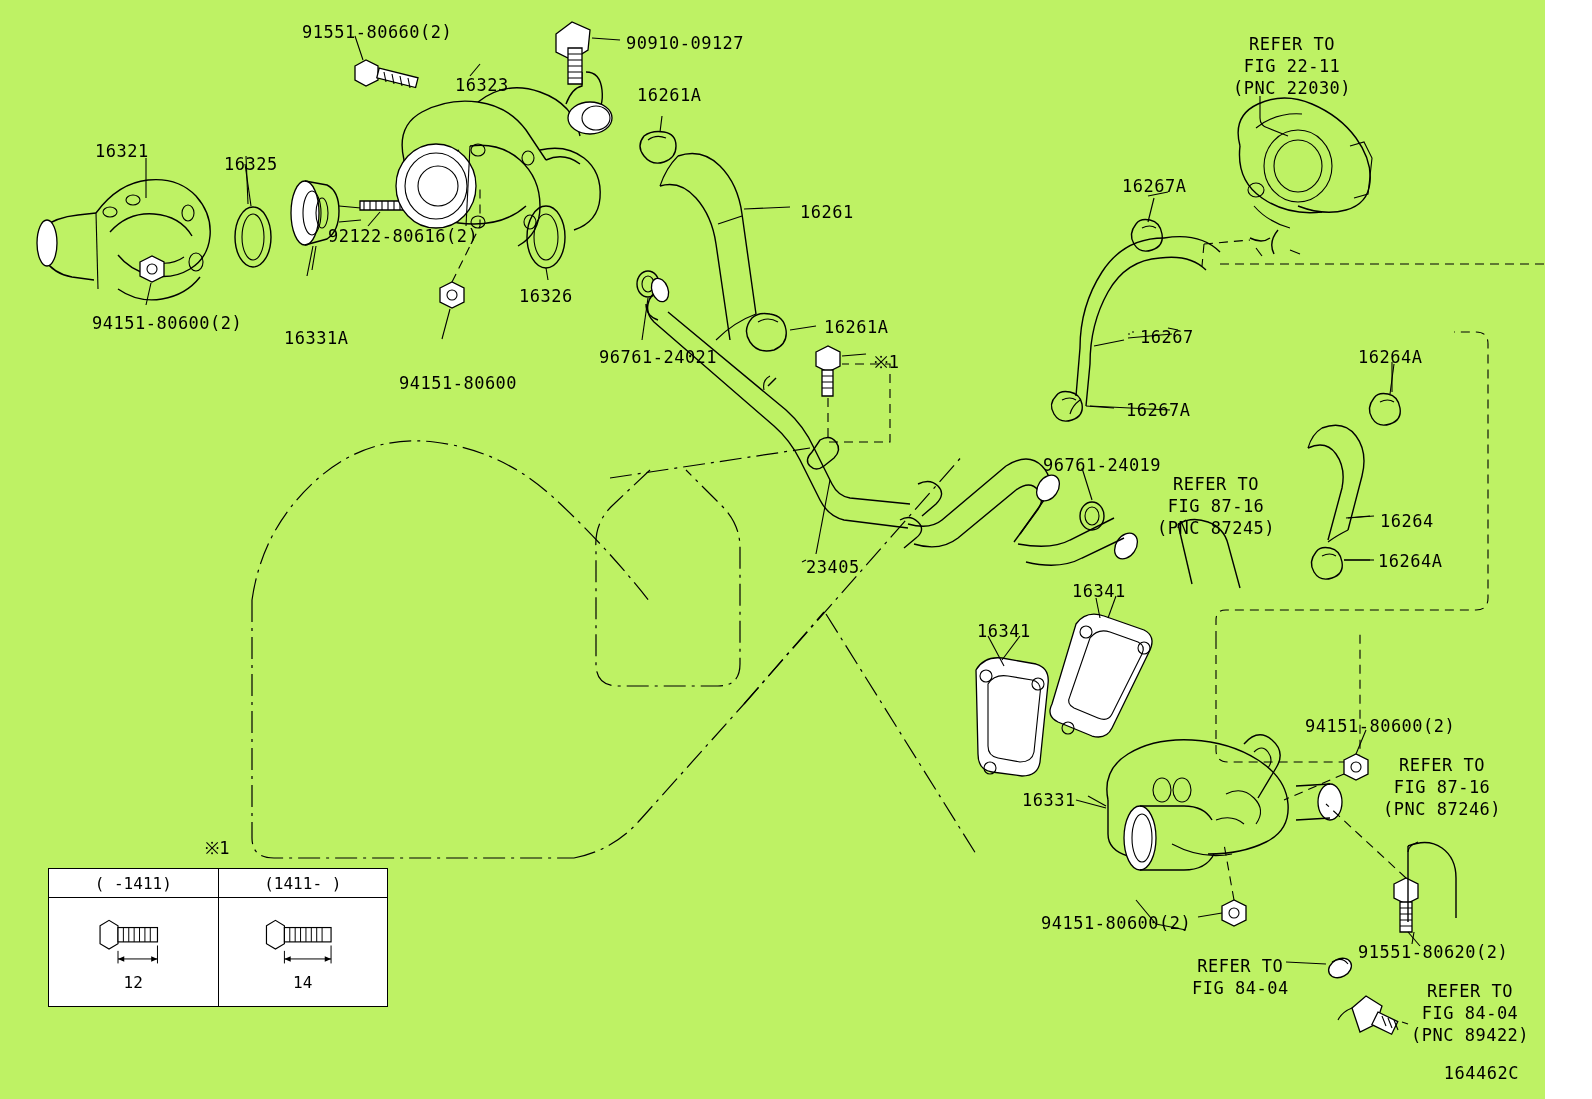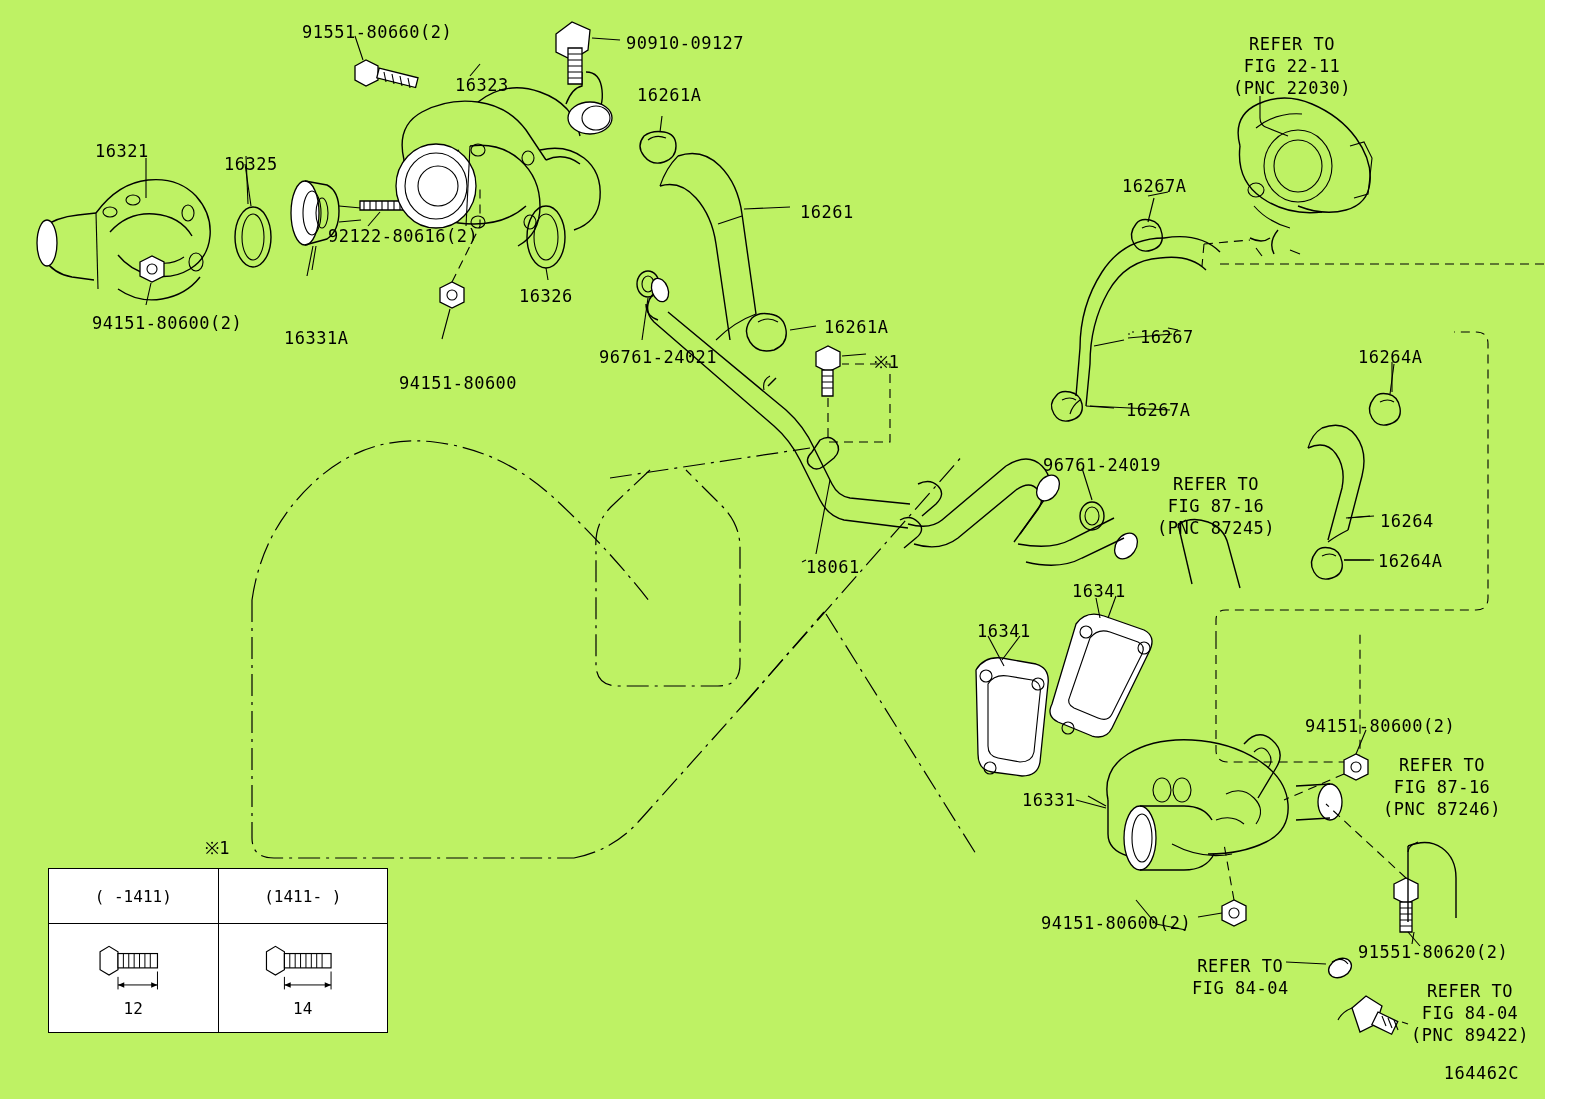--- a/index.html
+++ b/index.html
@@ -46,21 +46,21 @@
     width: 340px;
     border: 1.4px solid #000;
     border-collapse: collapse;
     background: #fff;
   }
   #variant-table td {
     border: 1.4px solid #000;
     font-family: "DejaVu Sans Mono", monospace;
     font-size: 16px;
     text-align: center;
-    padding: 16px 2px;
+    padding: 3px 2px;
     color: #000;
   }
   #variant-table td.head { height: 22px; }
   #variant-table td.pn { height: 22px; }
   #variant-table td.pic { height: 92px; vertical-align: middle; padding: 8px; }
   .bolt-wrap { position: relative; width: 100%; height: 92px; }
   .dimnum {
     position: absolute;
     bottom: 6px;
     width: 100%;
@@ -443,21 +443,21 @@
   <div class="lbl" style="left:399px; top:333px;margin-top:40px;">94151-80600</div>
   <div class="lbl" style="left:584px; top:347px;margin-left:15px;">96761-24021</div>
   <div class="lbl" style="left:1358px; top:347px;">16264A</div>
   <div class="lbl" style="left:874px; top:352px;">※1</div>
   <div class="lbl" style="left:1126px; top:400px;">16267A</div>
   <div class="lbl" style="left:1043px; top:455px;">96761-24019</div>
   <div class="lbl multi" style="left:1157px; top:473px;">REFER TO
 FIG 87-16
 (PNC 87245)</div>
   <div class="lbl" style="left:1380px; top:511px;text-align:center;">16264</div>
-  <div class="lbl" style="left:806px; top:557px;">18061</div>
+  <div class="lbl" style="left:806px; top:557px;">23405</div>
   <div class="lbl" style="left:1378px; top:551px;">16264A</div>
   <div class="lbl" style="left:1072px; top:581px;">16341</div>
   <div class="lbl" style="left:977px; top:621px;">16341</div>
   <div class="lbl" style="left:1305px; top:716px;">94151-80600(2)</div>
   <div class="lbl multi" style="left:1383px; top:754px;">REFER TO
 FIG 87-16
 (PNC 87246)</div>
   <div class="lbl" style="left:1022px; top:790px;">16331</div>
   <div class="lbl" style="left:1041px; top:913px;">94151-80600(2)</div>
   <div class="lbl" style="left:1358px; top:942px;">91551-80620(2)</div>

